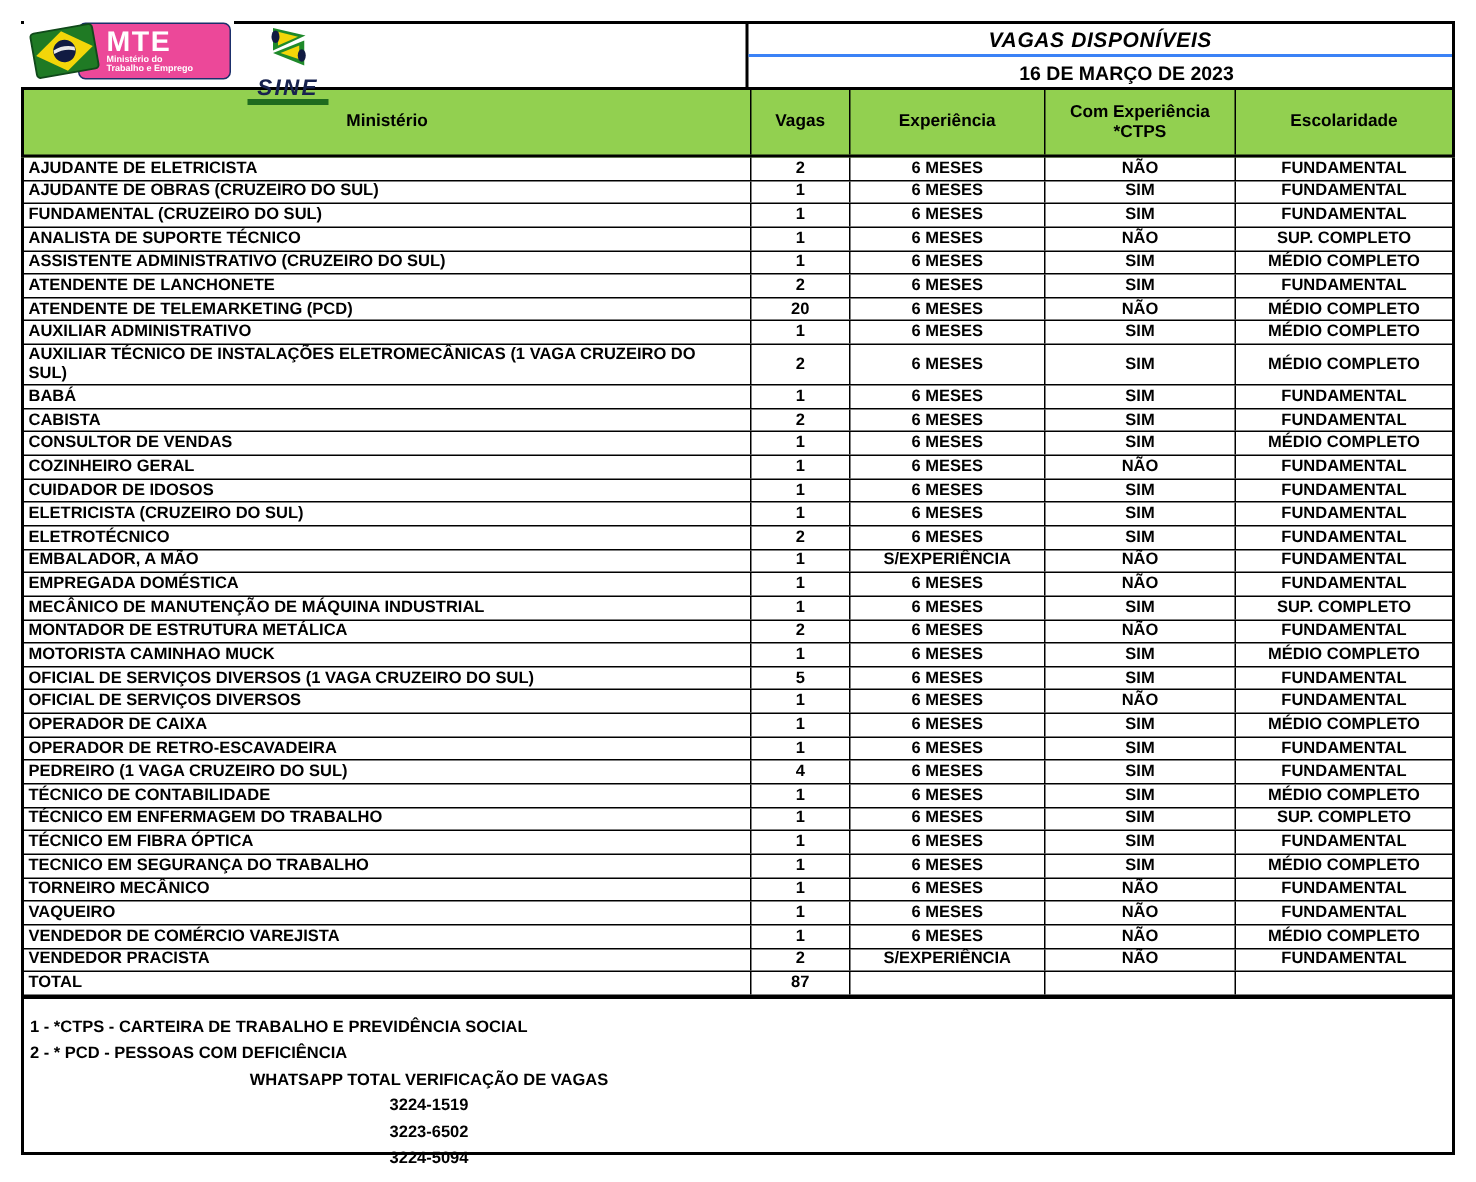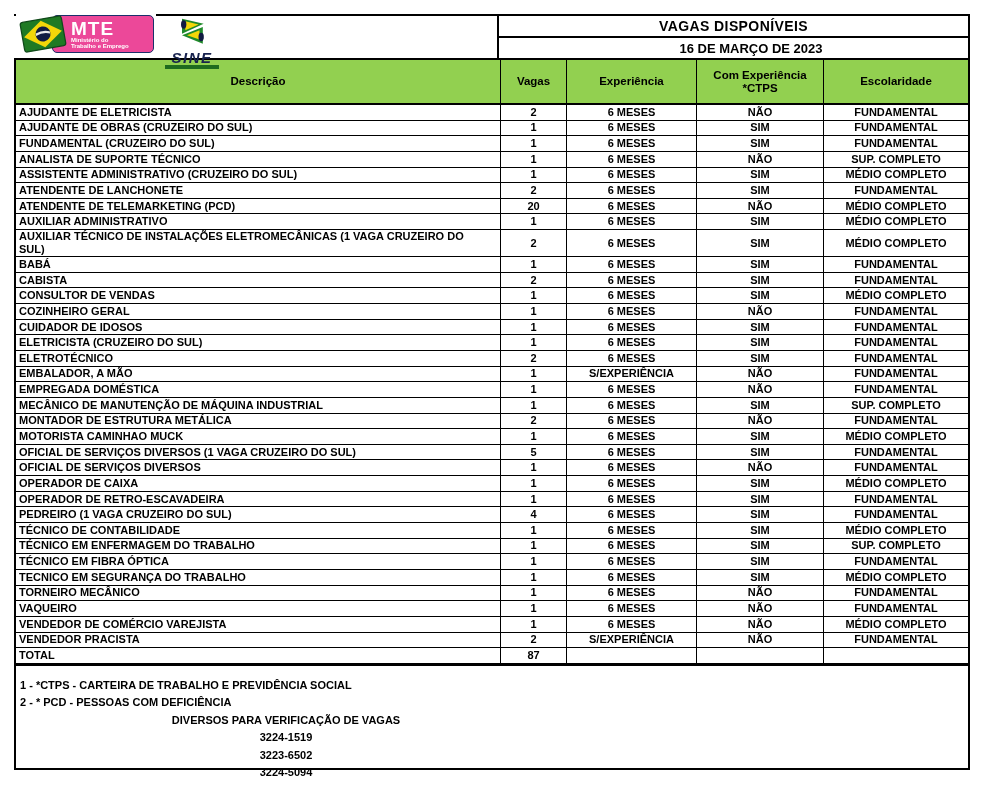--- a/index.html
+++ b/index.html
@@ -8,22 +8,22 @@
     font-family:"Liberation Sans", sans-serif;font-weight:bold;color:#000;
     -webkit-font-smoothing:antialiased;
   }
   .doc{position:absolute;left:14px;top:14px;width:956px;}
 
   
   .top-band{position:relative;height:44px;border-top:2px solid #000;border-right:2px solid #000;
     box-sizing:border-box;display:flex;}
   .logo-cell{width:483px;position:relative;}
   .title-cell{flex:1;border-left:2px solid #000;display:flex;flex-direction:column;box-sizing:border-box;}
-  .title-row{height:22px;border-bottom:2px solid #000000;box-sizing:border-box;display:flex;
-    align-items:center;justify-content:center;font-size:14px;letter-spacing:.4px;}
+  .title-row{height:22px;border-bottom:2px solid #3b82f6;box-sizing:border-box;display:flex;
+    align-items:center;justify-content:center;font-size:14px;letter-spacing:.4px;font-style:italic;}
   .date-row{flex:1;display:flex;align-items:center;justify-content:center;font-size:13px;padding-left:35px;}
 
   
   .mte-logo{position:absolute;left:2px;top:-6px;display:flex;align-items:center;background:#fff;
     padding:1px 2px;z-index:2;}
   .mte-flag{margin-right:-16px;z-index:3;}
   .mte-box{width:80px;height:34px;background:#ec4899;border:1px solid #1b2f6b;border-radius:5px;
     color:#fff;padding:1px 2px 1px 18px;box-sizing:content-box;display:flex;flex-direction:column;justify-content:center;}
   .mte-abbr{font-size:19px;line-height:17px;letter-spacing:1px;}
   .mte-sub{font-size:6px;line-height:6px;}
@@ -96,21 +96,21 @@
         <div class="sine-bar"></div>
       </div>
     </div>
     <div class="title-cell">
       <div class="title-row">VAGAS DISPONÍVEIS</div>
       <div class="date-row">16 DE MARÇO DE 2023</div>
     </div>
   </div>
 
   <div class="col-header">
-    <div class="c desc">Descrição</div>
+    <div class="c desc">Ministério</div>
     <div class="c vagas">Vagas</div>
     <div class="c exp">Experiência</div>
     <div class="c ctps">Com Experiência
 *CTPS</div>
     <div class="c escol">Escolaridade</div>
   </div>
 
   <div class="grid" id="table-body">
       <div class="row">
         <div class="c desc">AJUDANTE DE ELETRICISTA</div>
@@ -358,21 +358,21 @@
       <div class="c vagas">87</div>
       <div class="c exp"></div>
       <div class="c ctps"></div>
       <div class="c escol"></div>
     </div>
   </div>
 
   <div class="footer-box">
     <div class="note">1 - *CTPS - CARTEIRA DE TRABALHO E PREVIDÊNCIA SOCIAL</div>
     <div class="note">2 - * PCD - PESSOAS COM DEFICIÊNCIA</div>
-    <div class="wa-wrap">DIVERSOS PARA VERIFICAÇÃO DE VAGAS</div>
+    <div class="wa-wrap">WHATSAPP TOTAL VERIFICAÇÃO DE VAGAS</div>
     <div id="phones">
         <div class="wa-wrap">3224-1519</div>
         <div class="wa-wrap">3223-6502</div>
         <div class="wa-wrap">3224-5094</div>
       </div>
   </div>
 
 </div>
 
 </body></html>

